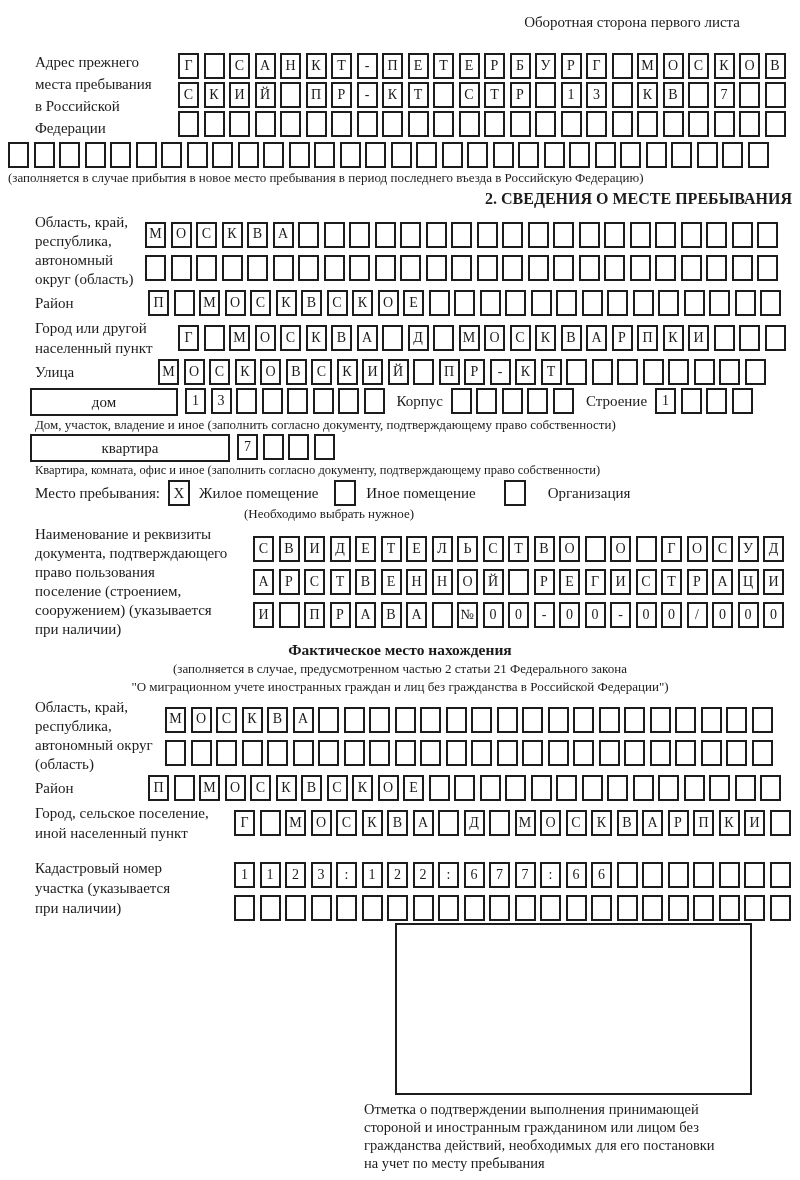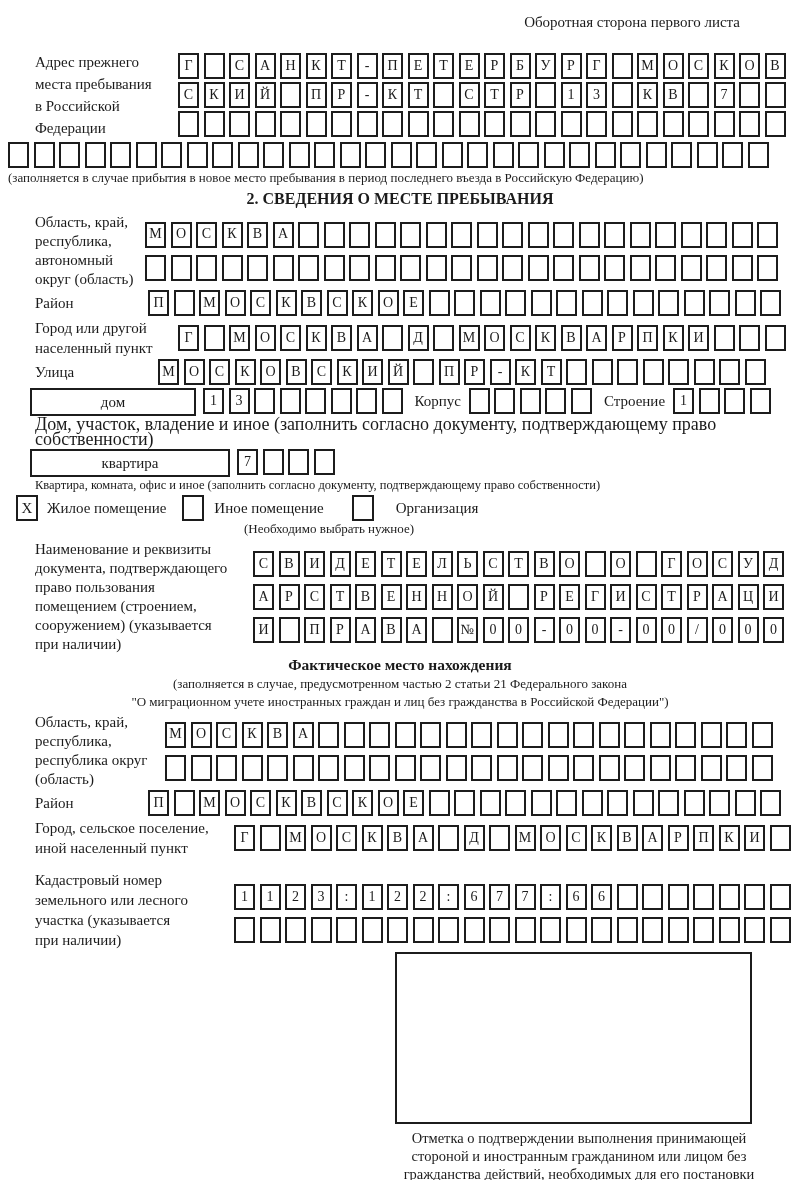--- a/index.html
+++ b/index.html
@@ -14,30 +14,30 @@
   .lbl .ln{white-space:nowrap}
   .lh19 .ln{line-height:19px}
   .lh26{line-height:26px}
   .stack{display:flex;flex-direction:column}
   .g3{gap:3px}.g7{gap:7px}
   .cells{display:flex;gap:4.5px;flex:none}
   .cb{flex:none;width:21px;height:26px;border:2px solid #1c1c1c;display:flex;
       align-items:center;justify-content:center;font-size:14px;padding-bottom:1px}
   .caption{font-size:13px;line-height:16px}
   .cap-center{text-align:left}
-  .sec-title{font-size:16px;font-weight:bold;text-align:center;line-height:21px;margin-top:2px}
+  .sec-title{font-size:16px;font-weight:bold;text-align:right;line-height:21px;margin-top:2px}
   .widebox{border:2px solid #1c1c1c;height:28px;display:flex;align-items:center;
            justify-content:center;font-size:15px;flex:none}
   .chk{flex:none;width:22px;height:26px;border:2px solid #1c1c1c;display:flex;
        align-items:center;justify-content:center;font-size:15px}
   .opt{font-size:15px;line-height:26px;white-space:nowrap}
   .fact-title{font-size:15.5px;font-weight:bold;text-align:center;line-height:20px;margin-top:1px}
   .fact-cap{font-size:13px;line-height:18px;text-align:center}
   .stamp-box{border:2px solid #1c1c1c;width:357px;height:172px;margin-left:387px}
-  .stamp-cap{width:430px;margin-left:356px;text-align:center;font-size:14.5px;line-height:18px;margin-top:5px}
+  .stamp-cap{width:430px;margin-left:356px;font-size:14.5px;line-height:18px;margin-top:5px}
 </style>
 </head>
 <body style="color: rgb(27, 27, 27);">
 
 <div class="page">
 
   <div class="header-note">Оборотная сторона первого листа</div>
 
   <div class="frow" style="margin-top:18px">
     <div class="lbl" style="width:170px;line-height:22px">
@@ -316,21 +316,21 @@
         <span class="cb"></span>
         <span class="cb"></span>
         <span class="cb"></span>
         <span class="cb"></span>
         <span class="cb"></span>
         <span class="cb"></span>
       </div>
   </div>
 
   <div class="frow vcenter" style="margin-top:3px">
-    <div class="widebox" style="width:166px;margin-left:22px">дом</div>
+    <div class="widebox" style="width:148px;margin-left:22px">дом</div>
     <div class="cells" style="margin-left:7px">
         <span class="cb">1</span>
         <span class="cb">3</span>
         <span class="cb"></span>
         <span class="cb"></span>
         <span class="cb"></span>
         <span class="cb"></span>
         <span class="cb"></span>
         <span class="cb"></span>
       </div>
@@ -343,49 +343,50 @@
         <span class="cb"></span>
       </div>
     <div class="opt" style="margin:0 8px 0 12px">Строение</div>
     <div class="cells">
         <span class="cb">1</span>
         <span class="cb"></span>
         <span class="cb"></span>
         <span class="cb"></span>
       </div>
   </div>
-  <div class="caption" style="margin-top:1px;padding-left:27px;font-size:18px;line-height:15px">Дом, участок, владение и иное (заполнить согласно документу, подтверждающему право собственности)</div>
+  <div class="caption" style="margin-top:1px;padding-left:27px;font-size:13px;line-height:15px">Дом, участок, владение и иное (заполнить согласно документу, подтверждающему право собственности)</div>
 
   <div class="frow vcenter" style="margin-top:2px">
     <div class="widebox" style="width:200px;margin-left:22px">квартира</div>
     <div class="cells" style="margin-left:7px">
         <span class="cb">7</span>
         <span class="cb"></span>
         <span class="cb"></span>
         <span class="cb"></span>
       </div>
   </div>
   <div class="caption" style="margin-top:1px;padding-left:27px;font-size:12.5px;line-height:15px">Квартира, комната, офис и иное (заполнить согласно документу, подтверждающему право собственности)</div>
 
   <div class="frow vcenter" style="margin-top:2px">
+    <div class="opt" style="padding-left:27px">Место пребывания:</div>
     <div class="chk" style="margin-left:8px">X</div>
     <div class="opt" style="margin-left:9px">Жилое помещение</div>
     <div class="chk" style="margin-left:16px"></div>
     <div class="opt" style="margin-left:10px">Иное помещение</div>
     <div class="chk" style="margin-left:28px"></div>
     <div class="opt" style="margin-left:22px">Организация</div>
   </div>
   <div class="caption" style="margin-left:236px">(Необходимо выбрать нужное)</div>
 
   <div class="frow" style="margin-top:3px">
     <div class="lbl lh19" style="width:245px">
       <div class="ln">Наименование и реквизиты</div>
       <div class="ln">документа, подтверждающего</div>
       <div class="ln">право пользования</div>
-      <div class="ln">помещением (строением,</div>
+      <div class="ln">поселение (строением,</div>
       <div class="ln">сооружением) (указывается</div>
       <div class="ln">при наличии)</div>
     </div>
     <div class="stack g7">
       <div class="cells">
           <span class="cb">С</span>
           <span class="cb">В</span>
           <span class="cb">И</span>
           <span class="cb">Д</span>
           <span class="cb">Е</span>
@@ -456,21 +457,21 @@
   </div>
 
   <div class="fact-title">Фактическое место нахождения</div>
   <div class="fact-cap">(заполняется в случае, предусмотренном частью 2 статьи 21 Федерального закона</div>
   <div class="fact-cap">"О миграционном учете иностранных граждан и лиц без гражданства в Российской Федерации")</div>
 
   <div class="frow" style="margin-top:2px">
     <div class="lbl lh19" style="width:157px">
       <div class="ln">Область, край,</div>
       <div class="ln">республика,</div>
-      <div class="ln">республика округ</div>
+      <div class="ln">автономный округ</div>
       <div class="ln">(область)</div>
     </div>
     <div class="stack g7">
       <div class="cells">
           <span class="cb">М</span>
           <span class="cb">О</span>
           <span class="cb">С</span>
           <span class="cb">К</span>
           <span class="cb">В</span>
           <span class="cb">А</span>
@@ -580,21 +581,20 @@
         <span class="cb">П</span>
         <span class="cb">К</span>
         <span class="cb">И</span>
         <span class="cb"></span>
       </div>
   </div>
 
   <div class="frow" style="margin-top:12px">
     <div class="lbl" style="width:226px">
       <div class="ln">Кадастровый номер</div>
-      <div class="ln">земельного или лесного</div>
       <div class="ln">участка (указывается</div>
       <div class="ln">при наличии)</div>
     </div>
     <div class="stack g7" style="margin-top:7px">
       <div class="cells">
           <span class="cb">1</span>
           <span class="cb">1</span>
           <span class="cb">2</span>
           <span class="cb">3</span>
           <span class="cb">:</span>

